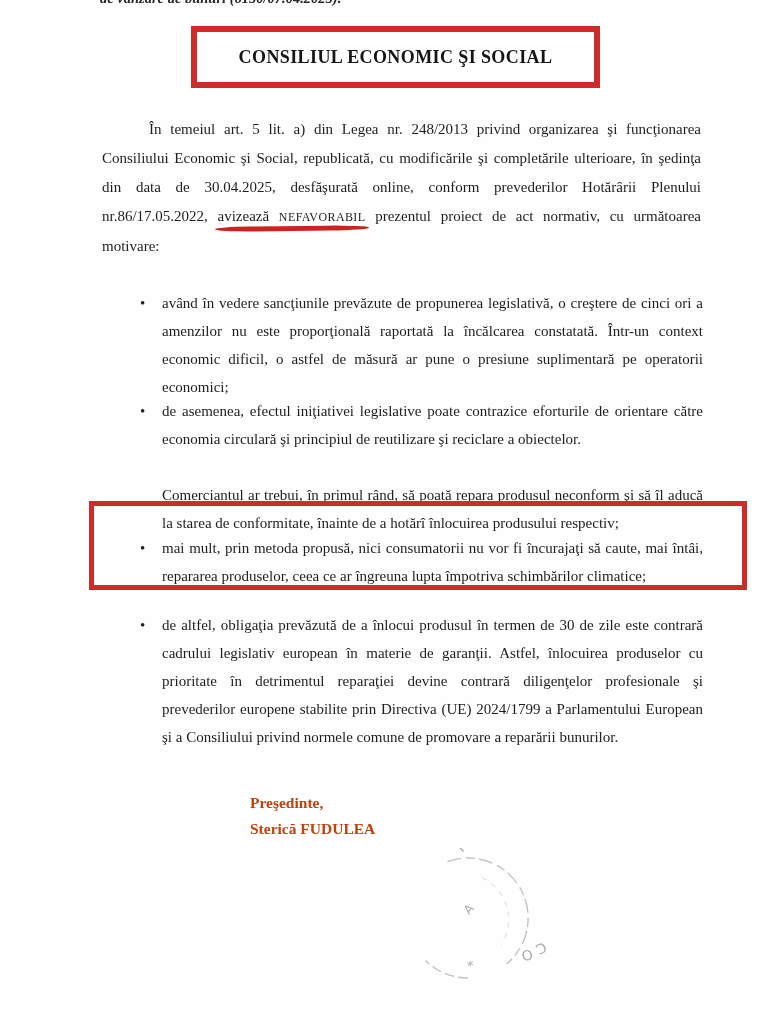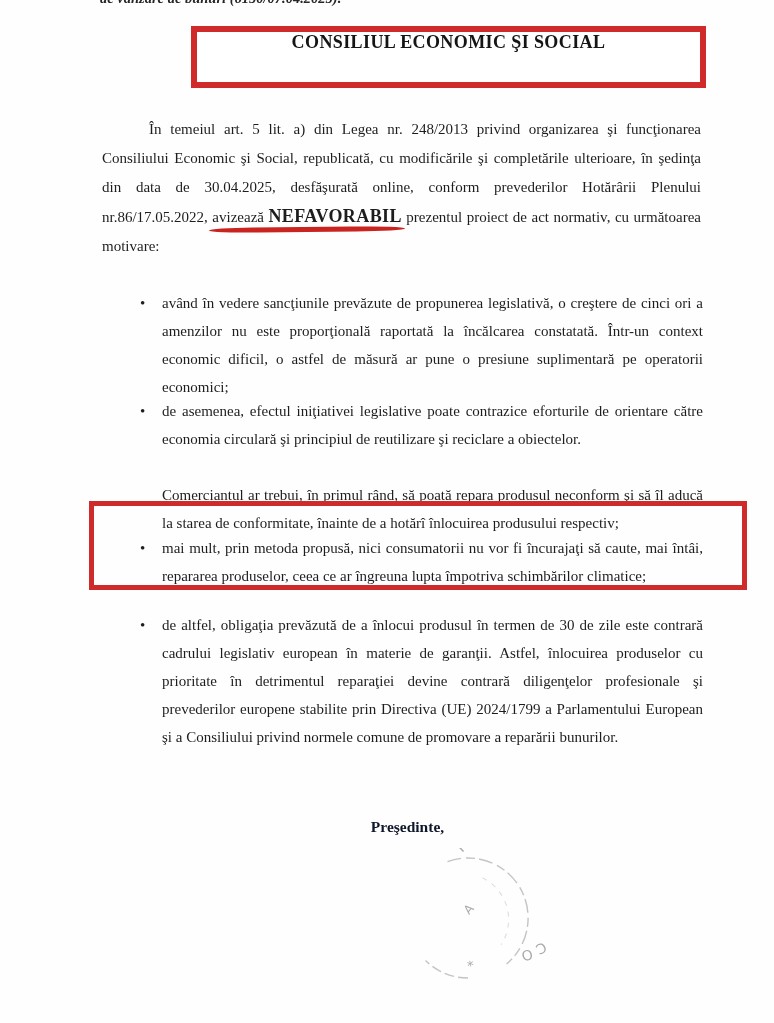--- a/index.html
+++ b/index.html
@@ -15,61 +15,61 @@
   .cutline-clip{
     position:absolute;left:100px;top:0;width:300px;height:10px;overflow:hidden;
   }
   .cutline-clip .cutline{
     position:relative;top:-10px;display:block;
     font-size:14.5px;font-weight:bold;font-style:italic;white-space:nowrap;
     color:#262626;
   }
   
   .title-box{
-    position:absolute;left:191px;top:26px;width:515px;height:62px;
+    position:absolute;left:191px;top:26px;width:409px;height:62px;
     box-sizing:border-box;border:6px solid #cf2b2b;background:#fff;
-    display:flex;align-items:flex-start;justify-content:center;
+    display:flex;align-items:center;justify-content:center;
   }
   .title-box h1{
     margin:0;font-size:18px;font-weight:bold;letter-spacing:.4px;color:#151515;
   }
   
   .intro{
     position:absolute;left:102px;top:100px;width:599px;
     font-size:15px;line-height:29px;text-align:justify;text-indent:47px;
   }
   .ru{position:relative;white-space:nowrap;}
   .ru::after{
     content:"";position:absolute;left:-3px;right:-3px;bottom:-7px;height:5px;
     background:#c9241f;border-radius:45% 55% 50% 50% / 100% 90% 95% 100%;
     transform:rotate(-.6deg);
   }
-  .verdict{font-weight:bold;font-size:18px;letter-spacing:.4px;}
+  .verdict{font-weight:normal;font-size:12px;letter-spacing:.4px;}
   .b{font-weight:normal;}
   
   .bullets{position:absolute;left:138px;top:280px;width:565px;}
   .bullet-item{
     position:absolute;left:0;width:565px;
     font-size:15px;line-height:28px;text-align:justify;
   }
   .bullet-item .btext{padding-left:24px;position:relative;margin-top:9px;}
   .bullet-item .btext::before{
     content:"\2022";position:absolute;left:2px;top:0;font-size:15px;
   }
   .bullet-item .cont{padding-left:24px;margin-top:28px;text-align:justify;}
   .i1{top:0;}  .i2{top:108px;}  .i3{top:245px;}  .i4{top:322px;}
   
   .red-box{
     position:absolute;left:89px;top:501px;width:658px;height:89px;
     box-sizing:border-box;border:5px solid #cf2b2b;pointer-events:none;
   }
   
   .signature{
-    position:absolute;left:250px;top:790px;width:315px;text-align:center;
-    font-size:15.5px;font-weight:bold;line-height:26px;color:#0f172a;margin-top:24px;
+    position:absolute;left:250px;top:790px;width:315px;text-align:left;
+    font-size:15.5px;font-weight:bold;line-height:26px;color:#c2410c;
   }
   
   .stamp{position:absolute;left:393px;top:848px;opacity:.72;}
   .stamp text{
     font-family:"DejaVu Sans","Liberation Sans",sans-serif;
     fill:#8a8a8a;
   }
 </style>
 </head>
 <body>
@@ -99,20 +99,21 @@
     </div>
     <div class="bullet-item i4">
       <div class="btext">de altfel, obligaţia prevăzută de a înlocui produsul în termen de 30 de zile este contrară cadrului legislativ european în materie de garanţii. Astfel, înlocuirea produselor cu prioritate în detrimentul reparaţiei devine contrară diligenţelor profesionale şi prevederilor europene stabilite prin Directiva (UE) 2024/1799 a Parlamentului European şi a Consiliului privind normele comune de promovare a reparării bunurilor.</div>
     </div>
   </div>
 
   <div class="red-box"></div>
 
   <div class="signature">
     <div>Preşedinte,</div>
+    <div>Sterică FUDULEA</div>
   </div>
 
   <svg class="stamp" width="160" height="150" viewBox="0 0 160 150" xmlns="http://www.w3.org/2000/svg" xmlns:xlink="http://www.w3.org/1999/xlink">
     <g transform="rotate(-10 75 70)">
       <defs>
         <path id="stamp-circle" d="M 75,10 A 60,60 0 1 1 74.99,10.01" fill="none"></path>
       </defs>
 
       <path d="M 64.6,10.9 A 60,60 0 0 1 105,122" fill="none" stroke="#9a9a9a" stroke-width="1.4" stroke-dasharray="14 5 9 4" opacity="0.8"></path>
       <path d="M 64.6,129.1 A 60,60 0 0 1 25.8,104.4" fill="none" stroke="#9a9a9a" stroke-width="1.4" stroke-dasharray="10 4" opacity="0.8"></path>

